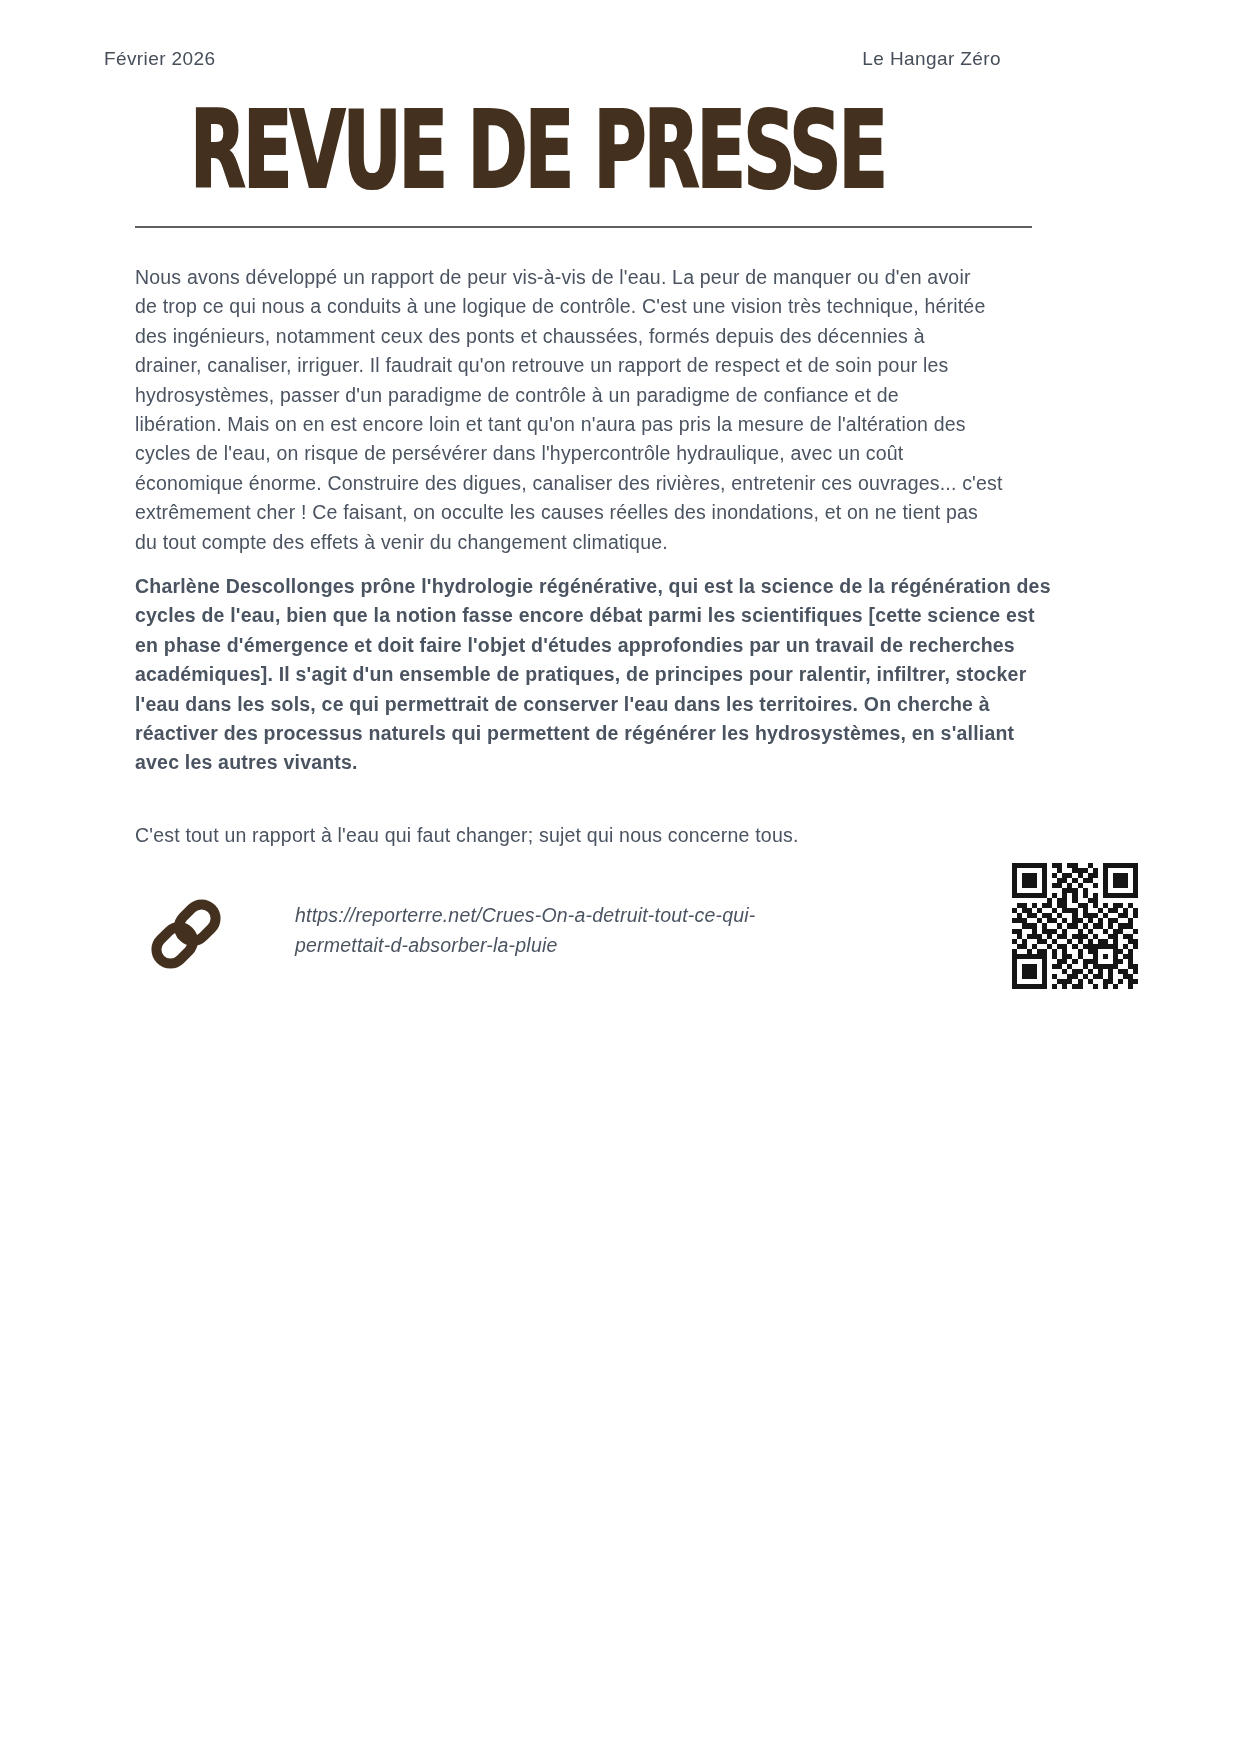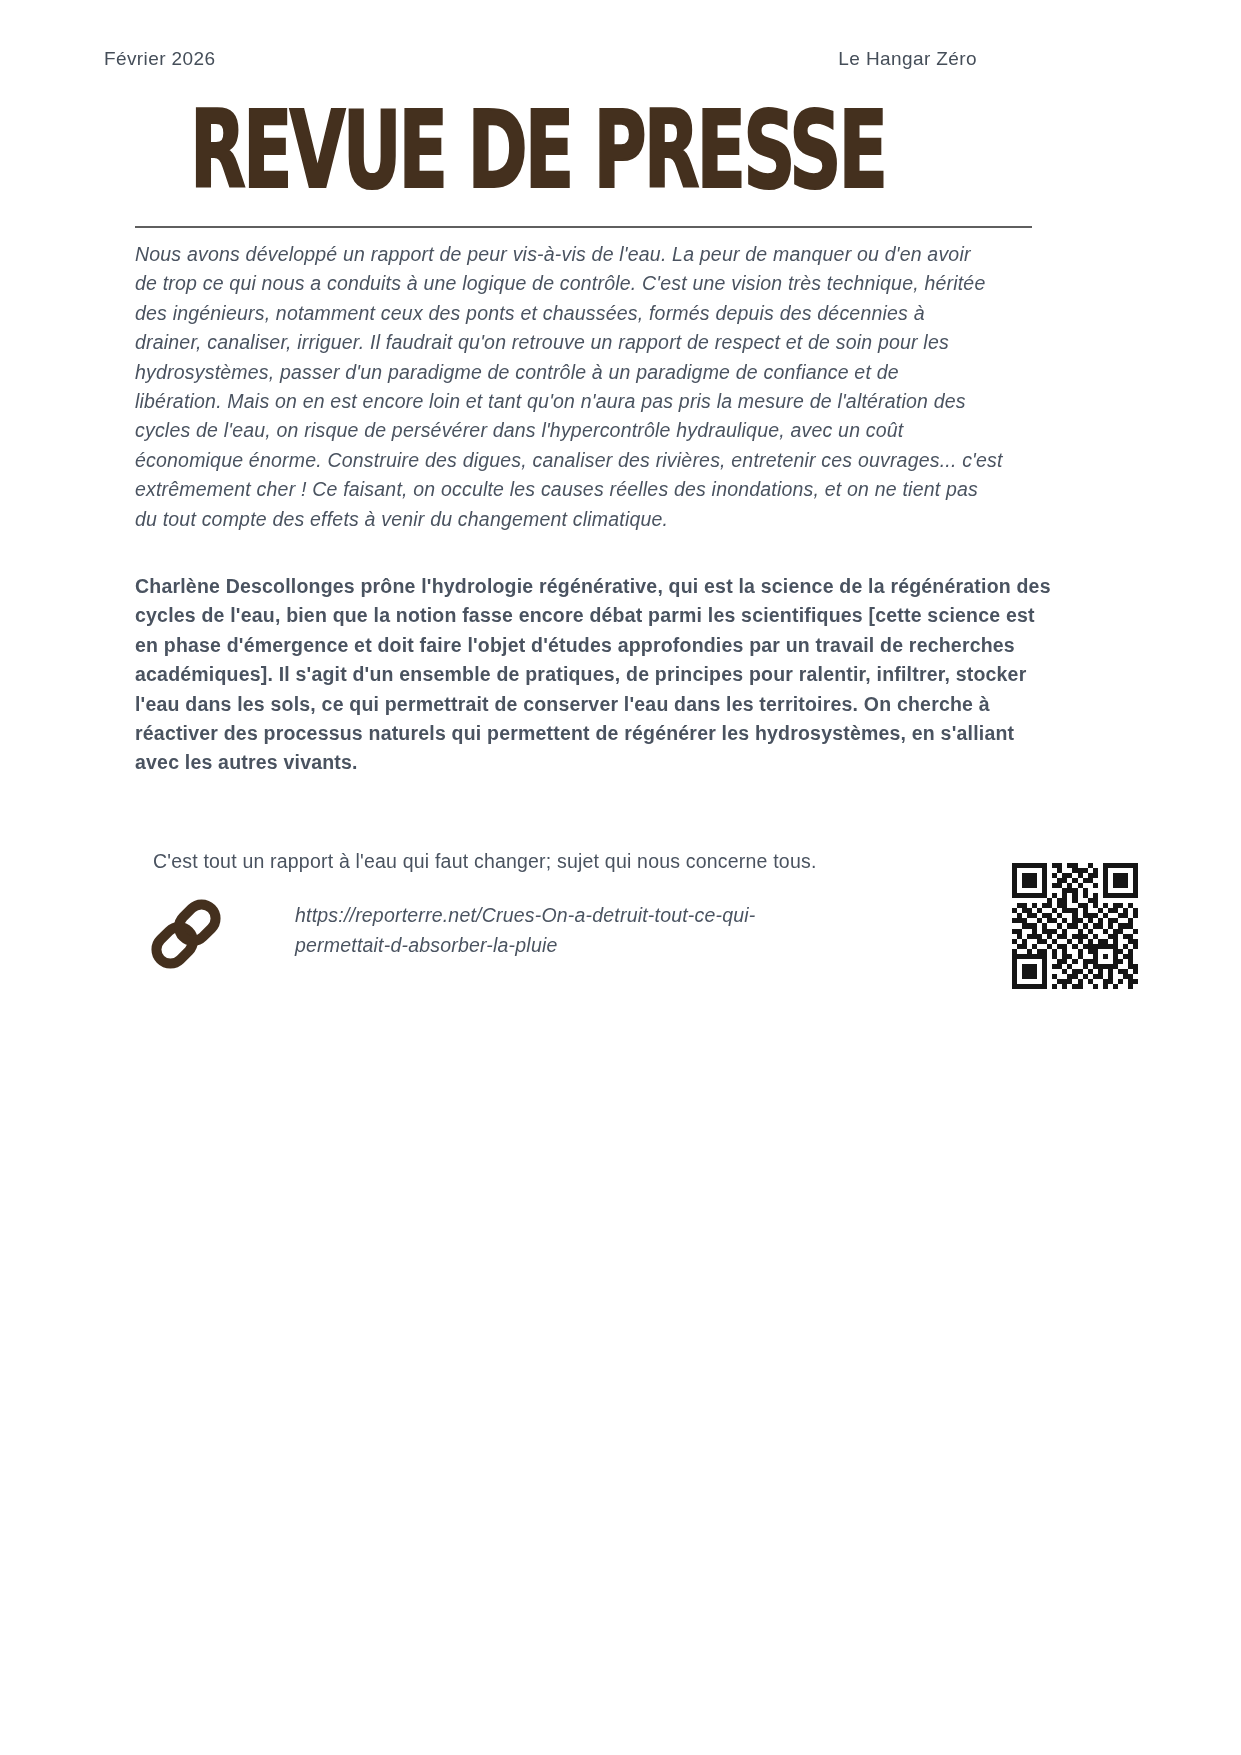--- a/index.html
+++ b/index.html
@@ -10,21 +10,21 @@
     font-family:"Liberation Sans",sans-serif;
     color:#4a5360;
     overflow:hidden;
     border-radius:26px;
   }
   .hdr{
     position:absolute;top:48px;
     font-size:19px;letter-spacing:0.4px;color:#454e59;
   }
   .hdr-date{left:104px;}
-  .hdr-brand{right:264px;margin-left:32px;}
+  .hdr-brand{right:240px;margin-left:32px;}
   .big-title{
     position:absolute;left:190px;top:96px;
     font-family:"DejaVu Sans","Liberation Sans",sans-serif;
     font-weight:bold;
     font-size:98px;line-height:1;
     letter-spacing:-4px;
     color:#44301E;
     -webkit-text-stroke:2px #44301E;
     transform:scale(0.74,1.10);
     transform-origin:0 0;
@@ -33,23 +33,23 @@
   .rule{
     position:absolute;left:135px;top:226px;width:897px;height:0;
     border-top:2px solid #5f5f5f;
   }
   .para{
     position:absolute;left:135px;width:930px;
     font-size:19.5px;line-height:29.4px;letter-spacing:0.2px;
     white-space:pre-line;
     color:#4a5360;
   }
-  .para-1{top:240px;font-style:italic;}
+  .para-1{top:263px;}
   .para-2{top:572px;font-weight:bold;}
-  .para-3{top:847px;margin-left:18px;}
+  .para-3{top:821px;}
   .link-icon{
     position:absolute;left:146px;top:892px;width:80px;height:84px;
   }
   .link-url{
     position:absolute;left:295px;top:900px;width:560px;
     font-size:19.5px;line-height:30px;letter-spacing:0.2px;
     white-space:pre-line;color:#4a5360;font-style:italic;
   }
   .qr{
     position:absolute;left:1012px;top:863px;width:126px;height:126px;

